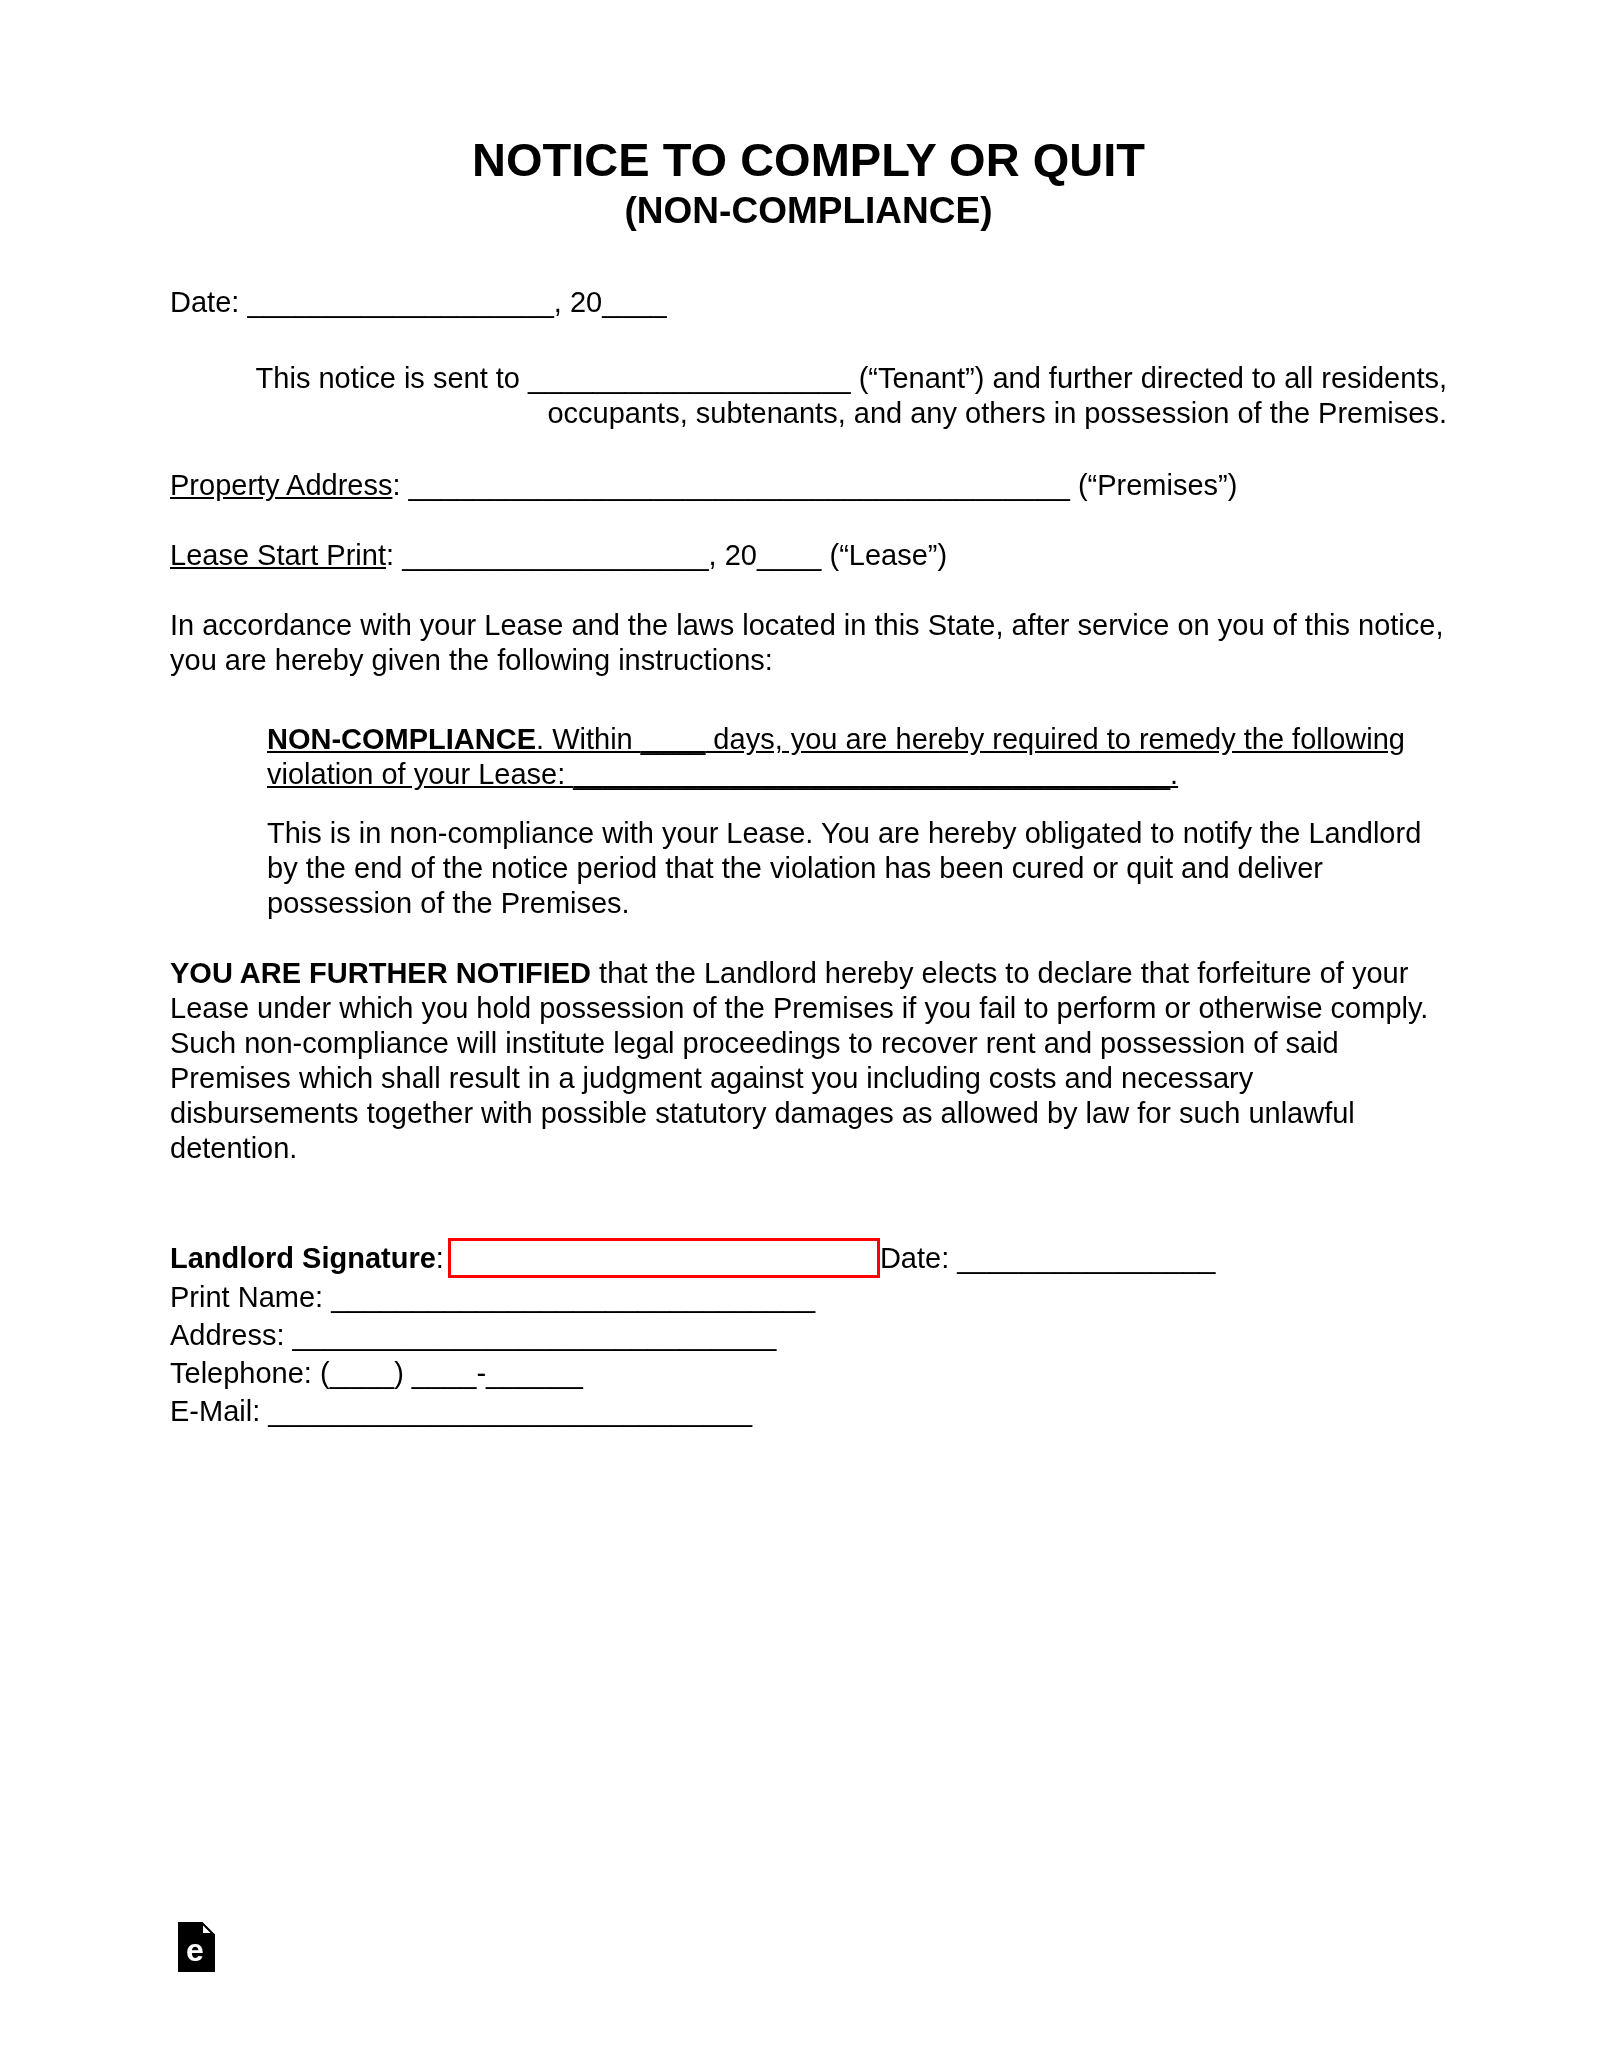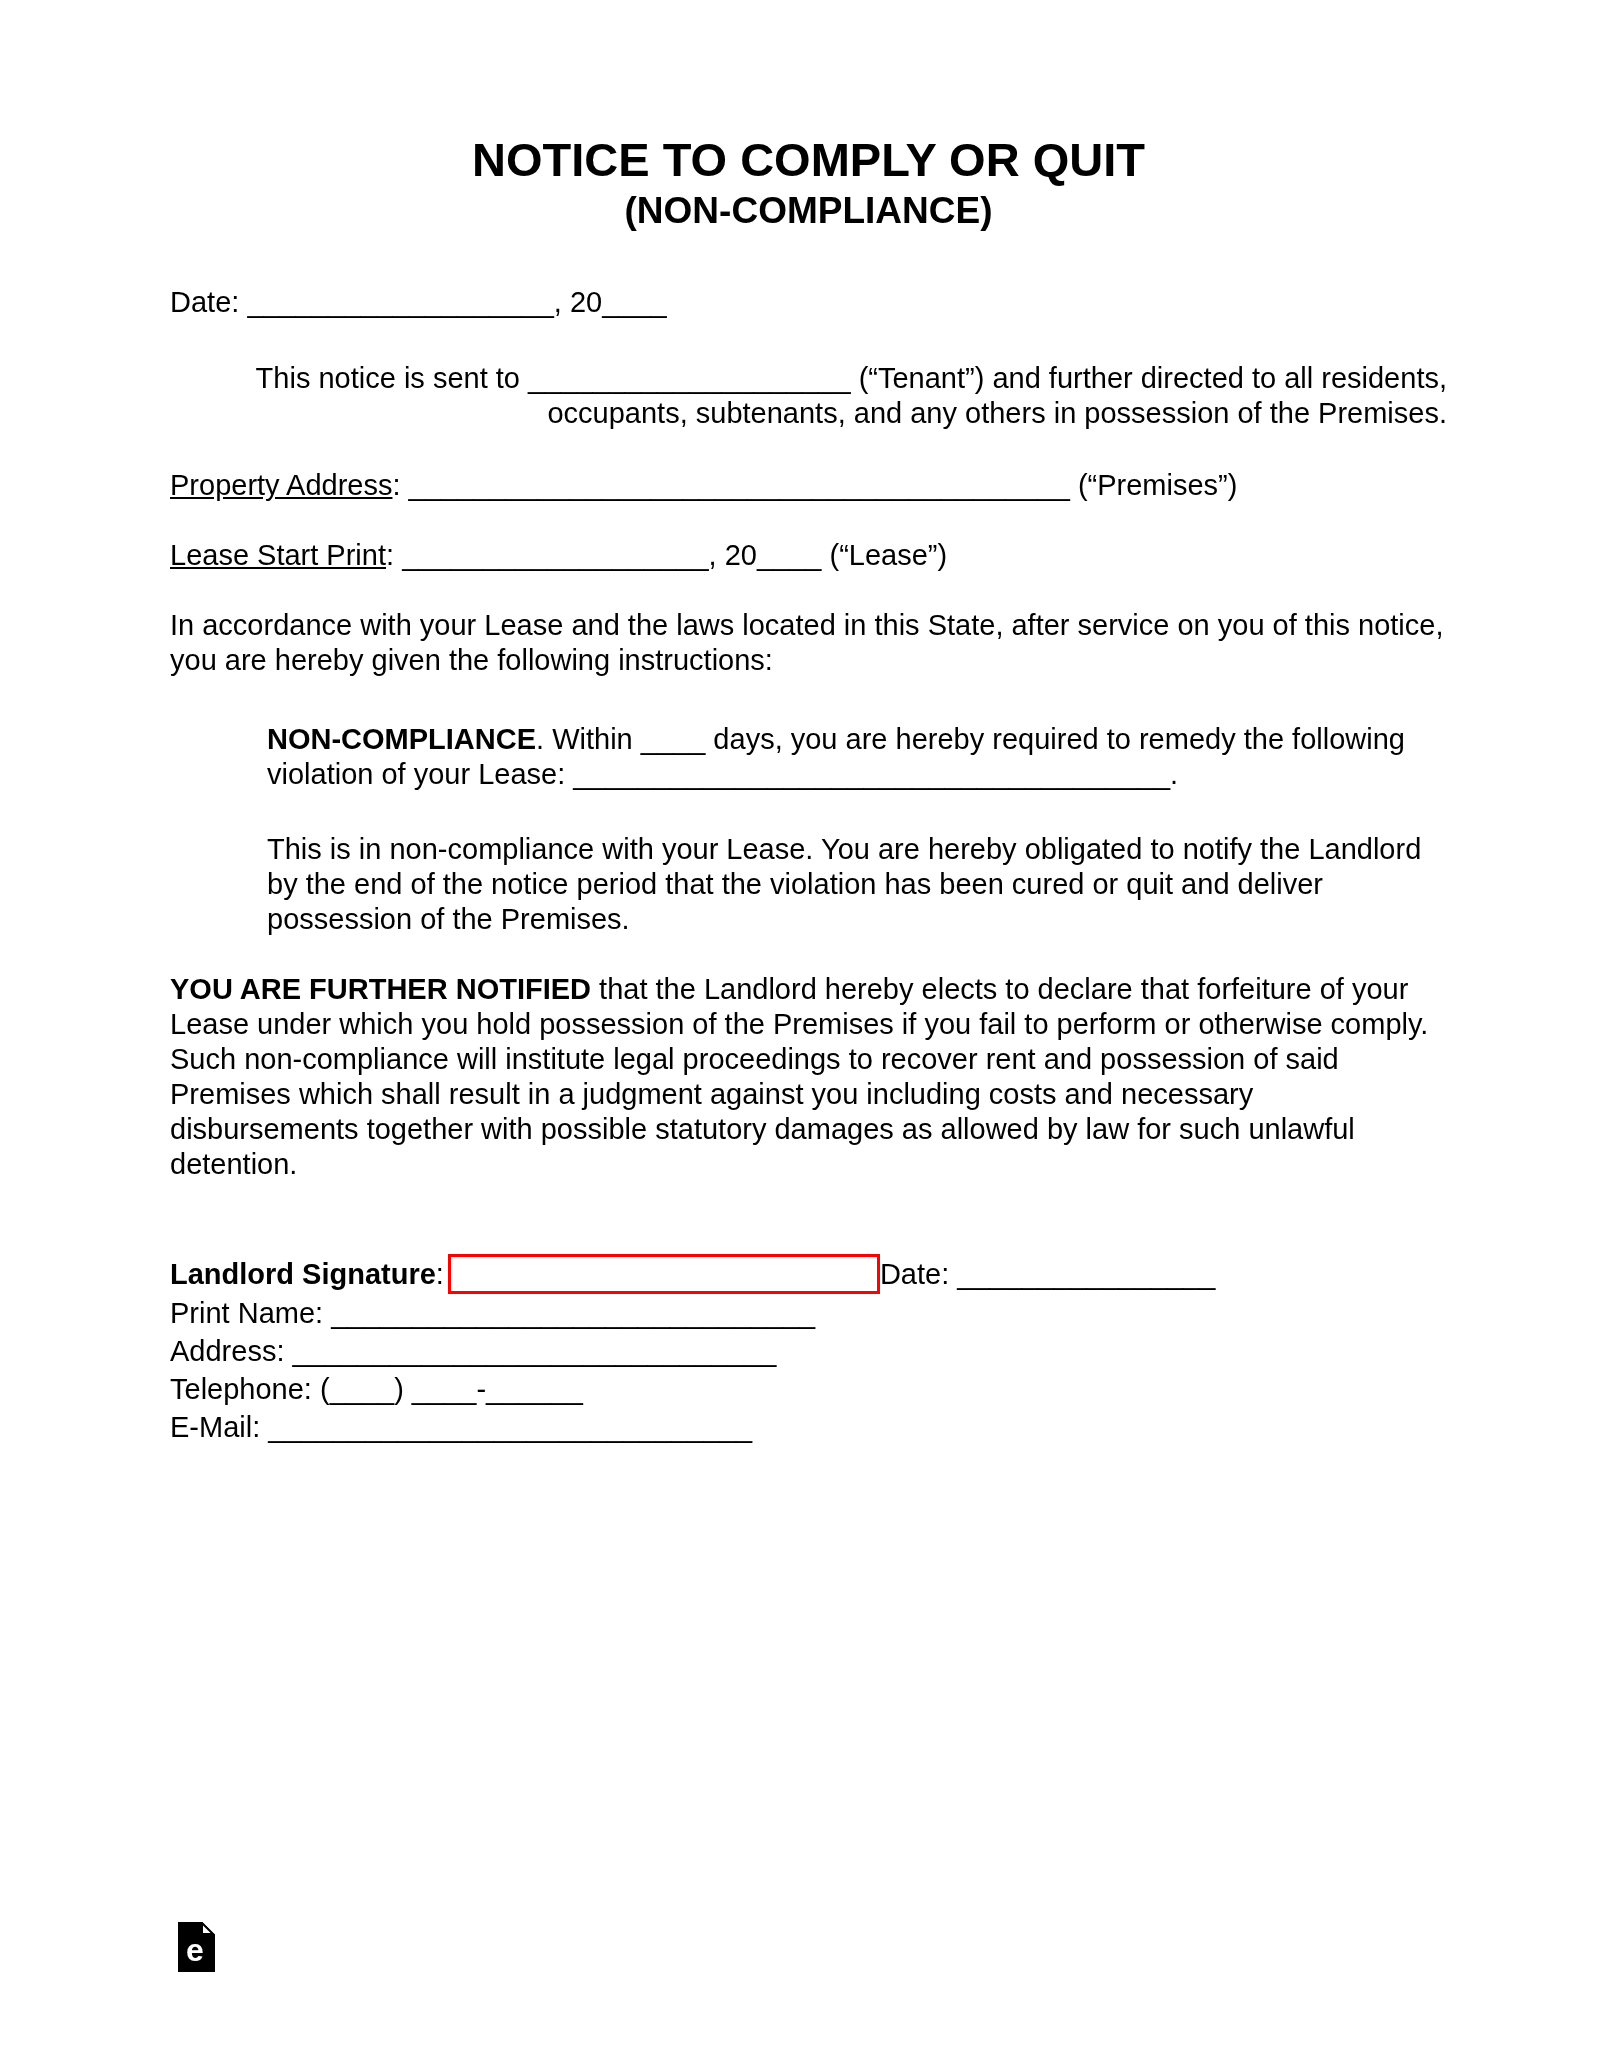--- a/index.html
+++ b/index.html
@@ -34,22 +34,22 @@
     line-height: 42px;
     font-weight: bold;
     text-align: center;
   }
   p { margin: 0; }
   .date-line       { margin-top: 53px; }
   .p-sent          { margin-top: 41px; text-align: right; }
   .p-property      { margin-top: 37px; }
   .p-lease         { margin-top: 35px; }
   .p-accordance    { margin-top: 35px; }
-  .p-noncompliance { margin-top: 44px; margin-left: 97px; }
-  .p-cure          { margin-top: 40px; margin-left: 97px; }
+  .p-noncompliance { margin-top: 44px; margin-left: 97px; text-decoration: underline; }
+  .p-cure          { margin-top: 24px; margin-left: 97px; }
   .p-further       { margin-top: 35px; }
   .sig-block       { margin-top: 72px; }
   .sig-block p     { line-height: 38px; }
   .b { font-weight: bold; }
   .u { text-decoration: underline; text-align: right; }
   .sigbox {
     display: inline-block;
     width: 426px;
     height: 34px;
     border: 3px solid #ff0000;

